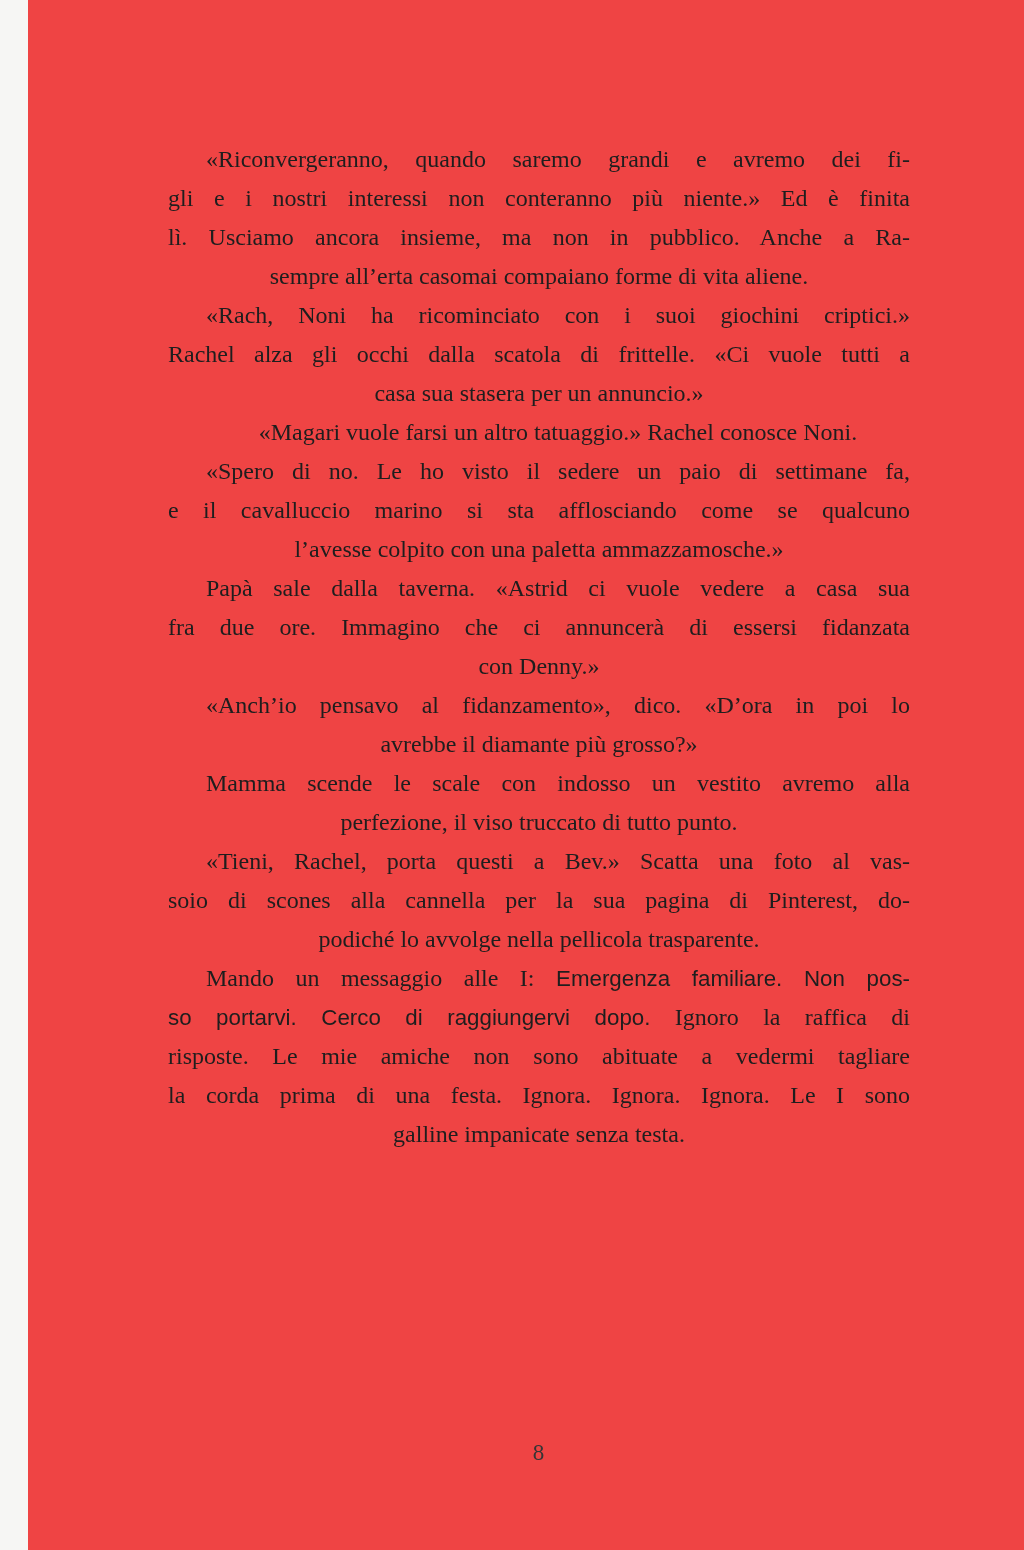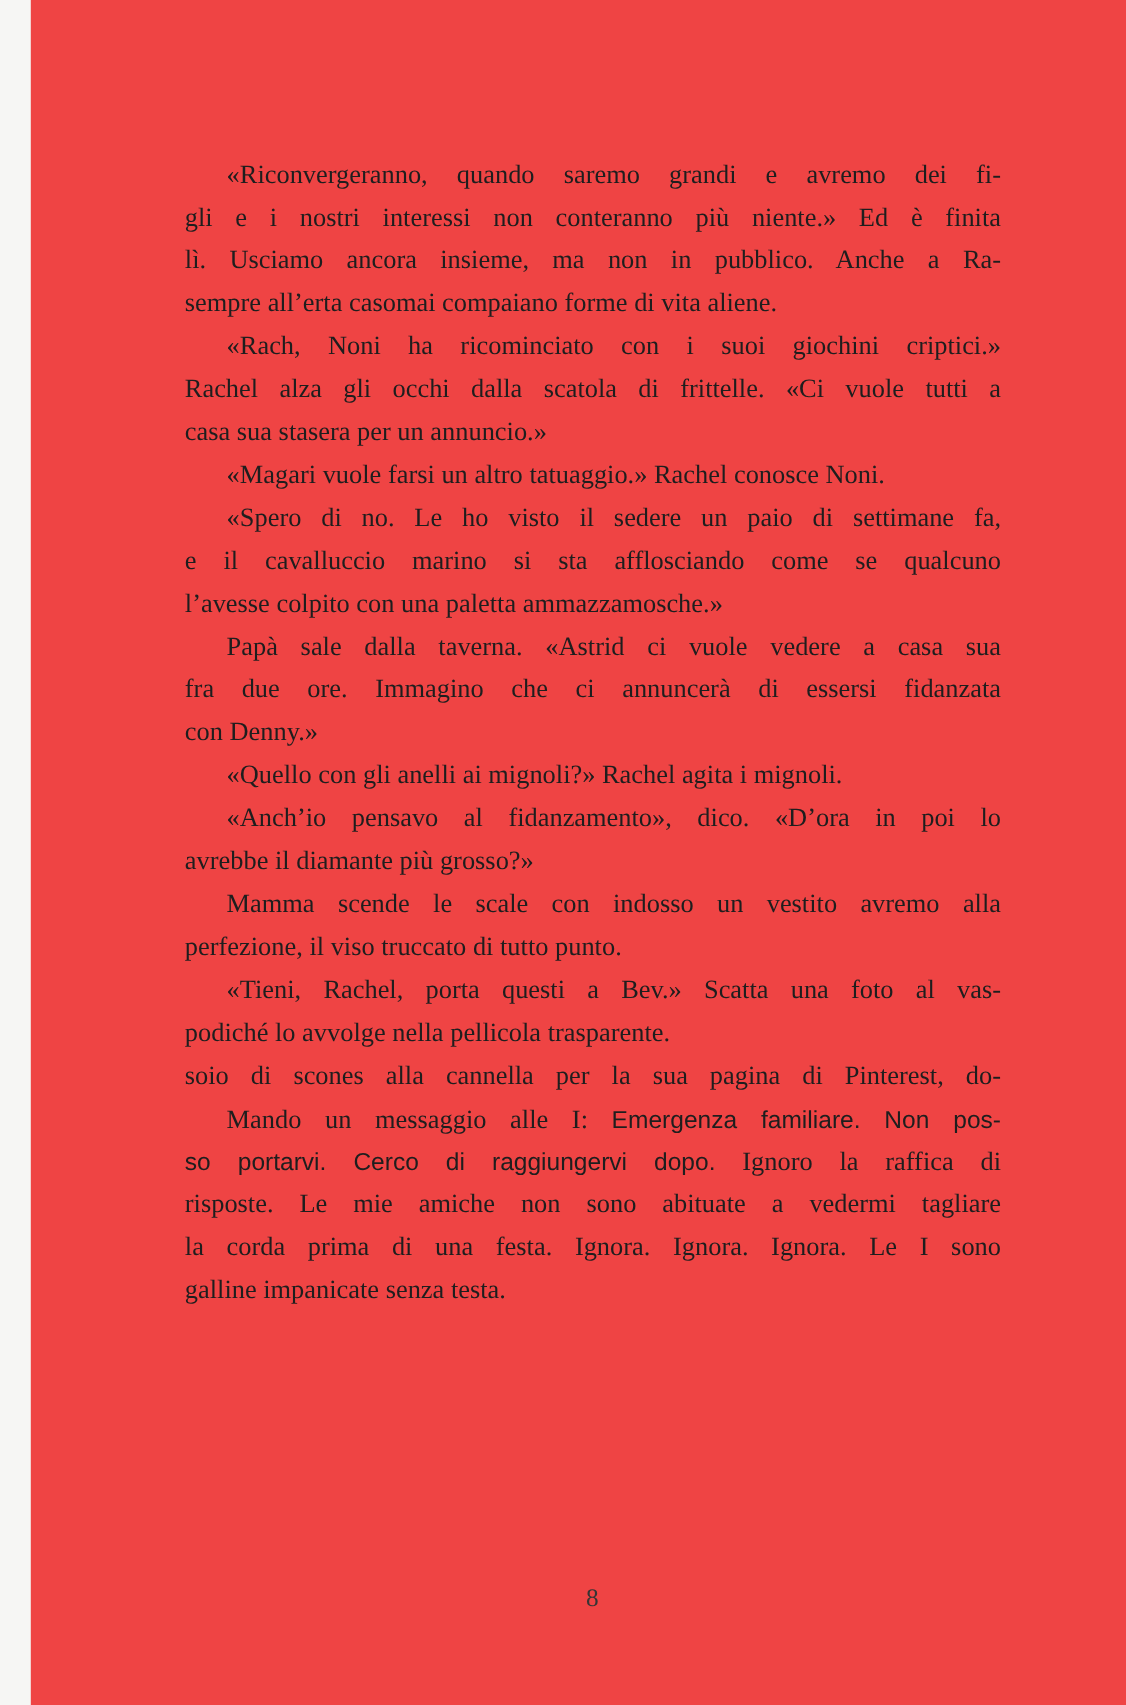--- a/index.html
+++ b/index.html
@@ -25,21 +25,21 @@
     position: absolute;
     left: 140px;
     top: 140px;
     width: 742px;
     font-size: 24px;
     line-height: 39px;
   }
   .line {
     height: 39px;
     overflow: hidden;
-    text-align: left;
+    text-align: center;
   }
   .line.just {
     text-align: justify;
   }
   .line.just::after {
     content: "";
     display: inline-block;
     width: 100%;
     height: 0;
   }
@@ -76,28 +76,27 @@
       <div class="line indent just"><span class="seg">«Rach, Noni ha ricominciato con i suoi giochini criptici.»</span></div>
       <div class="line just"><span class="seg">Rachel alza gli occhi dalla scatola di frittelle. «Ci vuole tutti a</span></div>
       <div class="line"><span class="seg">casa sua stasera per un annuncio.»</span></div>
       <div class="line indent"><span class="seg">«Magari vuole farsi un altro tatuaggio.» Rachel conosce Noni.</span></div>
       <div class="line indent just"><span class="seg">«Spero di no. Le ho visto il sedere un paio di settimane fa,</span></div>
       <div class="line just"><span class="seg">e il cavalluccio marino si sta afflosciando come se qualcuno</span></div>
       <div class="line"><span class="seg">l’avesse colpito con una paletta ammazzamosche.»</span></div>
       <div class="line indent just"><span class="seg">Papà sale dalla taverna. «Astrid ci vuole vedere a casa sua</span></div>
       <div class="line just"><span class="seg">fra due ore. Immagino che ci annuncerà di essersi fidanzata</span></div>
       <div class="line"><span class="seg">con Denny.»</span></div>
-      <div class="line indent"><span class="seg">«Quello con gli anelli ai mignoli?» Rachel agita i mignoli.</span></div>
       <div class="line indent just"><span class="seg">«Anch’io pensavo al fidanzamento», dico. «D’ora in poi lo</span></div>
       <div class="line"><span class="seg">avrebbe il diamante più grosso?»</span></div>
       <div class="line indent just"><span class="seg">Mamma scende le scale con indosso un vestito avremo alla</span></div>
       <div class="line"><span class="seg">perfezione, il viso truccato di tutto punto.</span></div>
       <div class="line indent just"><span class="seg">«Tieni, Rachel, porta questi a Bev.» Scatta una foto al vas-</span></div>
+      <div class="line just"><span class="seg">soio di scones alla cannella per la sua pagina di Pinterest, do-</span></div>
       <div class="line"><span class="seg">podiché lo avvolge nella pellicola trasparente.</span></div>
-      <div class="line just"><span class="seg">soio di scones alla cannella per la sua pagina di Pinterest, do-</span></div>
       <div class="line indent just"><span class="seg">Mando un messaggio alle I: </span><span class="seg sans">Emergenza familiare. Non pos-</span></div>
       <div class="line just"><span class="seg sans">so portarvi. Cerco di raggiungervi dopo.</span><span class="seg"> Ignoro la raffica di</span></div>
       <div class="line just"><span class="seg">risposte. Le mie amiche non sono abituate a vedermi tagliare</span></div>
       <div class="line just"><span class="seg">la corda prima di una festa. Ignora. Ignora. Ignora. Le I sono</span></div>
       <div class="line"><span class="seg">galline impanicate senza testa.</span></div>
     </div>
   <div class="page-number">8</div>
 </div>
 
 </body></html>

